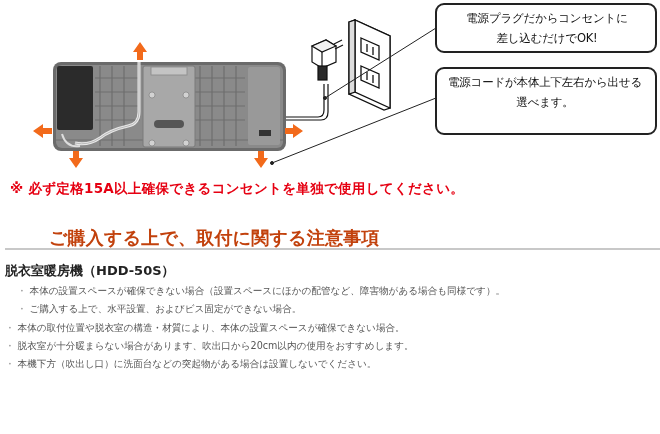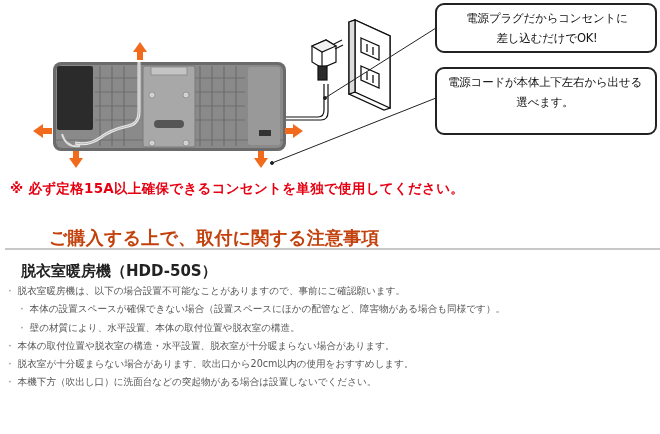--- a/index.html
+++ b/index.html
@@ -6,21 +6,21 @@
     body { width: 660px; height: 434px; overflow: hidden; position: relative; font-family: "DejaVu Sans", "Liberation Sans", sans-serif; color: #333; }
     .figure { position: absolute; left: 0; top: 0; width: 660px; height: 175px; }
     .figure svg { position: absolute; left: 0; top: 0; }
     .callout { position: absolute; background: #fff; border: 2px solid #222; border-radius: 9px; box-sizing: border-box; font-size: 11.5px; line-height: 20px; color: #111; padding: 3px 10px 3px 8px; letter-spacing: -0.2px; text-align: center; }
     .callout-1 { left: 435px; top: 3px; width: 222px; height: 50px; padding-left: 12px; }
     .callout-2 { left: 435px; top: 67px; width: 222px; height: 68px; }
     .callout .line { display: block; white-space: nowrap; }
     .warning { position: absolute; left: 10px; top: 180px; font-size: 13.5px; font-weight: bold; color: #e60012; letter-spacing: 0.3px; white-space: nowrap; }
     .section-heading { position: absolute; left: 5px; top: 226px; font-size: 18px; font-weight: bold; color: #c2410c; white-space: nowrap; letter-spacing: 0.2px; margin-left: 44px; }
     .section-rule { position: absolute; left: 5px; top: 248px; width: 655px; height: 2px; background: #c8c8c8; }
-    .product-title { position: absolute; left: 21px; top: 262px; font-size: 15px; font-weight: bold; color: #222; white-space: nowrap; }
+    .product-title { position: absolute; left: 5px; top: 262px; font-size: 13px; font-weight: bold; color: #222; white-space: nowrap; }
     .notes { position: absolute; left: 5px; top: 282px; margin: 0; padding: 0; list-style: none; font-size: 9.6px; color: #555; line-height: 18.3px; }
     .notes li { white-space: nowrap; }
     .notes li .bullet { color: #999; margin-right: 3px; }
     .notes li.sub { padding-left: 12px; }
   </style>
 </head>
 <body>
 
 <div class="figure">
   <svg width="660" height="175" viewBox="0 0 660 175">
@@ -127,19 +127,18 @@
   <span>※</span>
   <span>必ず定格15A以上確保できるコンセントを単独で使用してください。</span>
 </div>
 
 <div class="section-heading">ご購入する上で、取付に関する注意事項</div>
 <div class="section-rule"></div>
 
 <div class="product-title">脱衣室暖房機（HDD-50S）</div>
 
 <ul class="notes">
-  <li><span class="bullet">・</span><span>脱衣室暖房機は、以下の場合設置不可能なことがありますので、事前にご確認願います。</span></li>
   <li class="sub"><span class="bullet">・</span><span>本体の設置スペースが確保できない場合（設置スペースにほかの配管など、障害物がある場合も同様です）。</span></li>
-  <li class="sub"><span class="bullet">・</span><span>壁の材質により、水平設置、本体の取付位置や脱衣室の構造。</span></li>
-  <li><span class="bullet">・</span><span>本体の取付位置や脱衣室の構造・水平設置、脱衣室が十分暖まらない場合があります。</span></li>
+  <li class="sub"><span class="bullet">・</span><span>ご購入する上で、水平設置、およびビス固定ができない場合。</span></li>
+  <li><span class="bullet">・</span><span>本体の取付位置や脱衣室の構造・材質により、本体の設置スペースが確保できない場合。</span></li>
   <li><span class="bullet">・</span><span>脱衣室が十分暖まらない場合があります、吹出口から20cm以内の使用をおすすめします。</span></li>
   <li><span class="bullet">・</span><span>本機下方（吹出し口）に洗面台などの突起物がある場合は設置しないでください。</span></li>
 </ul>
 
 </body></html>

